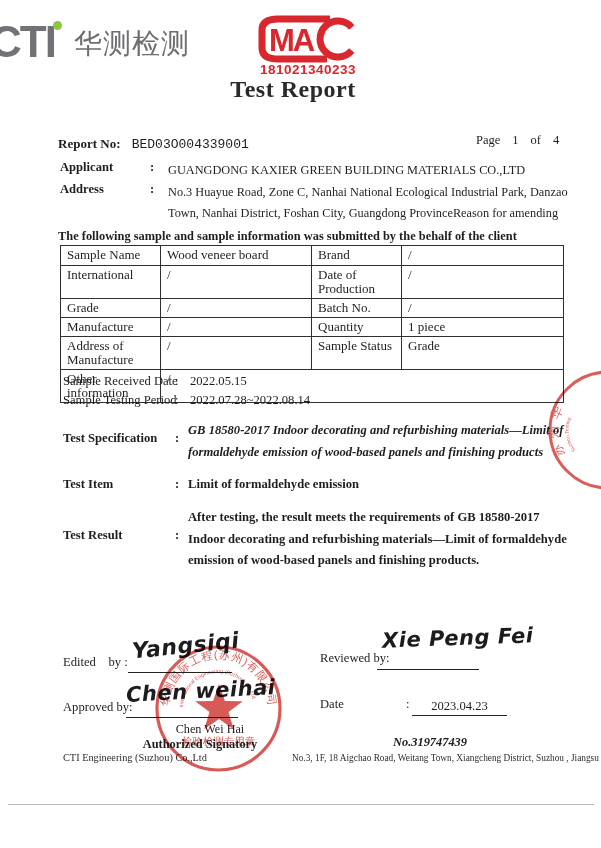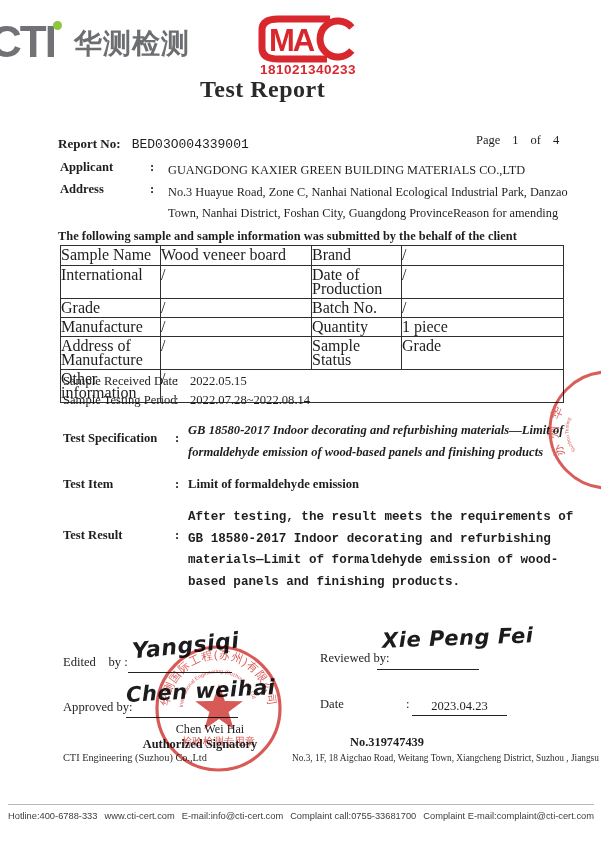--- a/index.html
+++ b/index.html
@@ -9,73 +9,73 @@
   }
   
   .cti-letters{
     position:absolute;left:-10px;top:20px;
     font-family:"Liberation Sans",sans-serif;font-weight:800;font-size:44px;line-height:44px;
     color:#717275;letter-spacing:-2px;
   }
   .cti-dot{position:absolute;left:53px;top:21px;width:9px;height:9px;border-radius:50%;background:#8dc63f;}
   .cti-cn{
     position:absolute;left:74px;top:27px;
-    font-family:"Liberation Sans","DejaVu Sans",sans-serif;font-weight:700;font-size:28px;line-height:34px;
+    font-family:"Liberation Sans","DejaVu Sans",sans-serif;font-weight:400;font-size:28px;line-height:34px;
     color:#6d6e71;letter-spacing:1px;
   }
   .cma-box{position:absolute;left:256px;top:13px;width:105px;height:52px;}
   .cma-number{
     position:absolute;left:238px;top:62px;width:140px;text-align:center;
     font-family:"Liberation Sans",sans-serif;font-weight:700;font-size:13.5px;color:#d9272e;letter-spacing:.5px;
   }
   .report-title{
-    position:absolute;left:200px;top:76px;width:210px;text-align:left;
+    position:absolute;left:188px;top:76px;width:210px;text-align:center;
     font-size:24px;font-weight:700;color:#2a2a2a;letter-spacing:.5px;
   }
   
   .report-no{position:absolute;left:58px;top:136px;font-size:13px;}
   .report-no .lbl{font-weight:700;}
   .report-no .val{margin-left:8px;font-family:Liberation Mono, monospace;}
   .page-indicator{position:absolute;left:476px;top:133px;font-size:12.5px;display:flex;gap:12px;}
   .party-label{position:absolute;left:60px;font-size:12.6px;font-weight:700;}
   .party-colon{position:absolute;left:150px;font-size:12.6px;font-weight:700;}
   .party-value{position:absolute;left:168px;width:405px;font-size:12.3px;line-height:21px;}
   .intro-line{position:absolute;left:58px;top:229px;font-size:12.4px;font-weight:700;}
   
   .sample-table{position:absolute;left:60px;top:245px;width:503px;border-collapse:collapse;table-layout:fixed;}
   .sample-table td{
-    border:1.4px solid #2f2f2f;font-size:16px;line-height:14px;
-    padding:2px 0;vertical-align:top;overflow:hidden;
+    border:1.4px solid #2f2f2f;font-size:13px;line-height:14px;
+    padding:2px 6px;vertical-align:top;overflow:hidden;
   }
   .sample-table tr.r1 td{height:15px;}
   .sample-table tr.rn td{height:14px;}
   .sample-table tr.r5 td{height:27px;}
   .sample-table tr.r6 td{height:15px;}
   
   .d-label{position:absolute;left:63px;font-size:12.6px;}
   .d-colon{position:absolute;left:175px;font-size:12.6px;}
   .d-value{position:absolute;left:190px;font-size:12.6px;}
   .bold{font-weight:700;}
   .d-block{line-height:22px;width:382px;left:188px;font-style:italic;}
-  .result-block{line-height:21.5px;width:386px;left:188px;font-family:Liberation Mono, monospace;}
+  .result-block{line-height:21.5px;width:386px;left:188px;}
   
   .sign-label{position:absolute;font-size:12.6px;white-space:pre;}
   .sig-line{position:absolute;border-bottom:1.3px solid #222;}
   .sig{
     position:absolute;font-family:"DejaVu Sans",sans-serif;font-style:italic;font-weight:600;
     color:#1c1c1e;letter-spacing:.5px;white-space:pre;
   }
   .date-box{
     position:absolute;left:412px;top:692px;width:95px;height:22px;border-bottom:1.3px solid #222;
     display:flex;align-items:flex-end;justify-content:center;font-size:12.6px;padding-bottom:1px;
   }
   .sgn-name{position:absolute;left:150px;top:722px;width:120px;text-align:center;font-size:12.2px;}
   .sgn-title{position:absolute;left:120px;top:737px;width:160px;text-align:center;font-size:12.4px;font-weight:600;}
   .company-name{position:absolute;left:63px;top:752px;font-size:10.3px;color:#2c2c2c;}
-  .cert-no{position:absolute;left:350px;top:735px;width:160px;text-align:left;font-size:12.4px;font-weight:700;}
+  .cert-no{position:absolute;left:350px;top:735px;width:160px;text-align:center;font-size:12.4px;font-weight:700;font-style:italic;}
   .company-address{position:absolute;left:292px;top:753px;font-size:9.3px;color:#2c2c2c;white-space:nowrap;}
   
   .seal-main{position:absolute;left:147px;top:637px;width:143px;height:143px;opacity:.8;mix-blend-mode:multiply;}
   .seal-side{position:absolute;left:544px;top:366px;width:57px;height:130px;opacity:.78;mix-blend-mode:multiply;}
   .seal-text{font-family:"Liberation Sans","DejaVu Sans",sans-serif;fill:#cf302b;}
   
   .footer-rule{position:absolute;left:8px;top:804px;width:586px;border-top:1px solid #b8b8b8;}
   .footer{
     position:absolute;left:8px;top:811px;width:586px;display:flex;justify-content:space-between;
     font-family:"Liberation Sans",sans-serif;font-size:9.3px;color:#3d3d3d;
@@ -233,21 +233,14 @@
     <circle cx="64" cy="64" r="58" fill="none" stroke="#cf302b" stroke-width="3"></circle>
     <text class="seal-text" font-size="12.5" letter-spacing="5">
       <textPath href="#sideArc" startOffset="2">苏州华测</textPath>
     </text>
     <text class="seal-text" font-size="5">
       <textPath href="#sideArcEn" startOffset="2">Suzhou Testing</textPath>
     </text>
   </svg>
 
   <div class="footer-rule"></div>
-  <div class="footer">
-    <span>Hotline:400-6788-333</span>
-    <span>www.cti-cert.com</span>
-    <span>E-mail:info@cti-cert.com</span>
-    <span>Complaint call:0755-33681700</span>
-    <span>Complaint E-mail:complaint@cti-cert.com</span>
-  </div>
 
 </div>
 
 </body></html>

